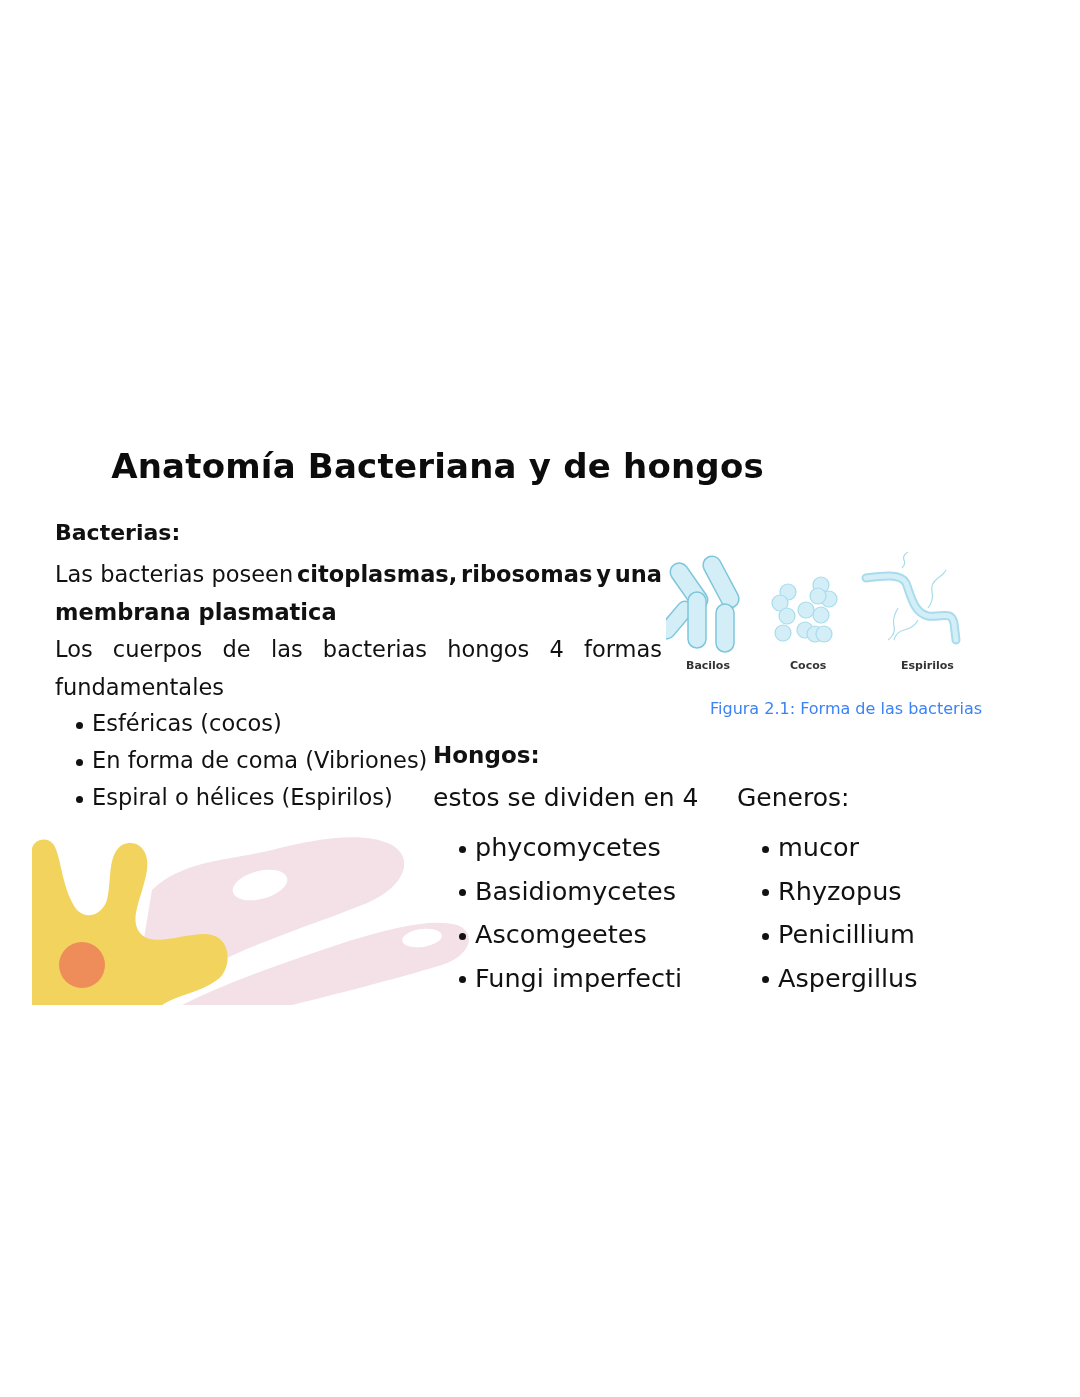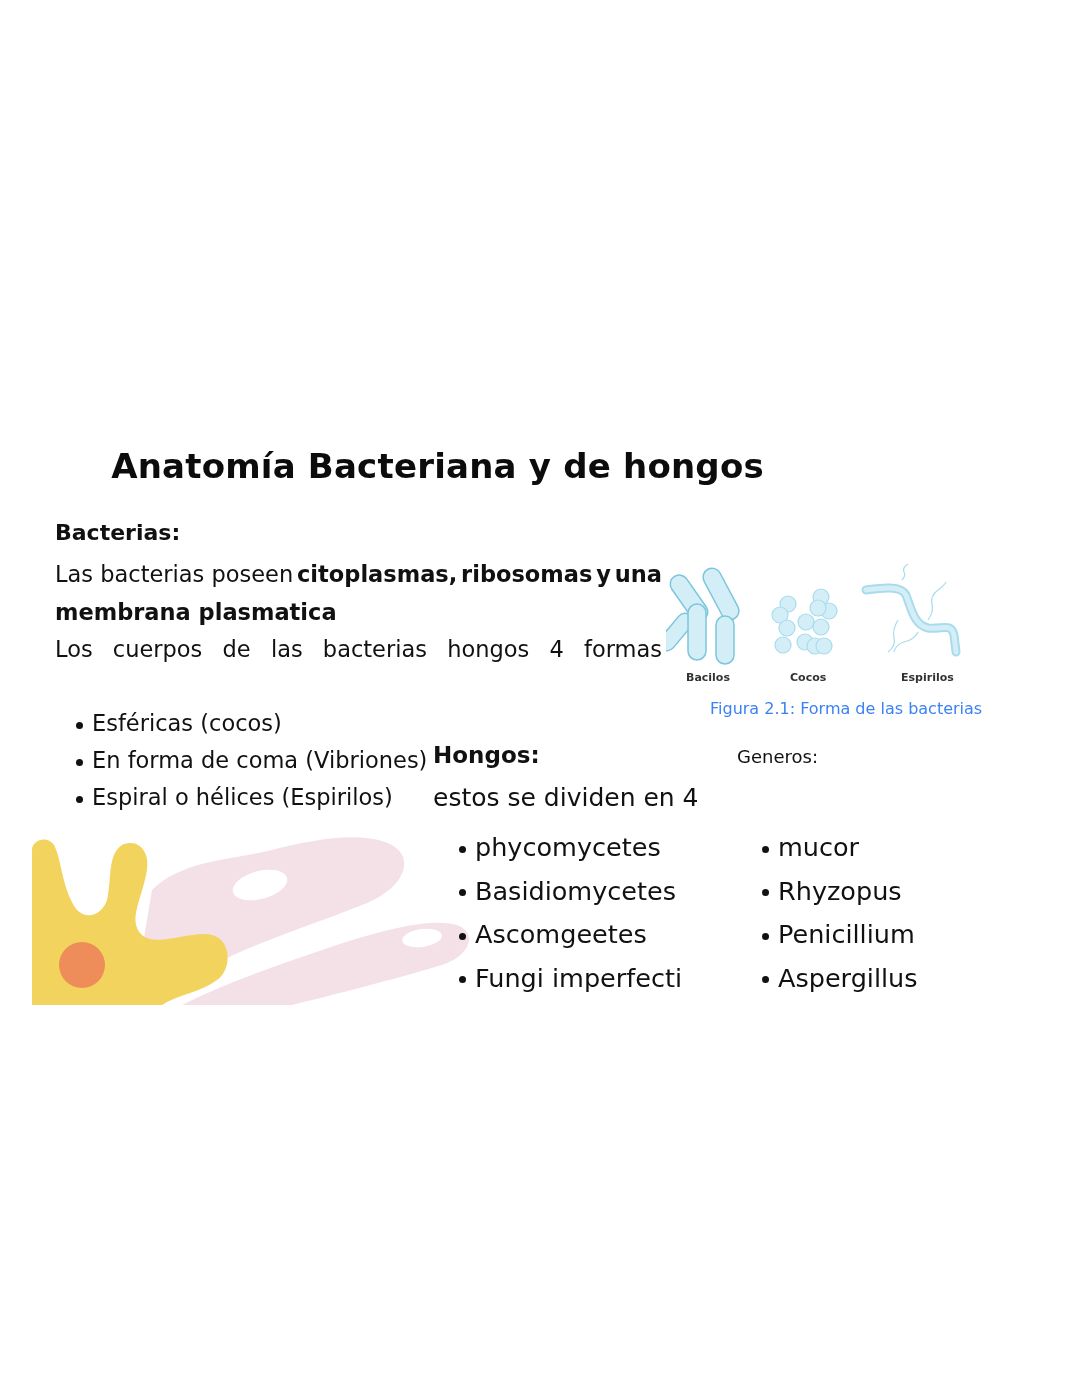--- a/index.html
+++ b/index.html
@@ -16,26 +16,26 @@
   .para b { font-weight:bold; }
   .para .l1 { display:flex; justify-content:space-between; width:607px; }
   .para .l3 { display:flex; justify-content:space-between; width:607px; }
   ul.bl { list-style:none; margin:0; padding:0; }
   ul.bl li { position:relative; padding-left:18px; }
   ul.bl li::before { content:""; position:absolute; left:2px; top:50%; width:7px; height:7px;
                      border-radius:50%; background:#111; transform:translateY(-30%); }
   .shapes { left:74px; top:705px; font-size:22.5px; line-height:37px; }
   .h-head { left:433px; top:742px; font-size:23px; font-weight:bold; }
   .h-sub { left:433px; top:783px; font-size:25px; }
-  .g-head { left:737px; top:746px; font-size:18px; }
+  .g-head { left:737px; top:783px; font-size:25px; }
   .h-list { left:457px; top:826px; font-size:25.5px; line-height:43.5px; }
   .g-list { left:760px; top:826px; font-size:25.5px; line-height:43.5px; }
   .h-list li, .g-list li { padding-left:21px; }
   .h-list li::before, .g-list li::before { width:8px; height:8px; }
-  .fig { left:666px; top:560px; width:300px; height:130px;text-align:right; }
+  .fig { left:666px; top:548px; width:300px; height:130px;text-align:right; }
   .fig-label { position:absolute; top:111px; font-size:11px; font-weight:bold; color:#333; }
   .caption { left:710px; top:699px; font-size:16px; color:#3b82f6; }
 </style>
 </head>
 <body>
 
 <div class="slide">
   <svg class="deco" viewBox="0 0 1016 585">
 
     <path d="M120 470 C 150 440, 200 440, 240 430 C 280 420, 330 410, 360 425 C 385 440, 370 470, 330 485 C 280 505, 230 520, 180 545 C 150 560, 120 560, 110 530 Z" fill="#f3e1e7"></path>
@@ -65,20 +65,21 @@
   <div class="l3">
     <span>Los</span>
     <span>cuerpos</span>
     <span>de</span>
     <span>las</span>
     <span>bacterias</span>
     <span>hongos</span>
     <span>4</span>
     <span>formas</span>
   </div>
+  <div>fundamentales</div>
 </div>
 
 <ul class="abs bl shapes">
   <li>Esféricas (cocos)</li>
   <li>En forma de coma (Vibriones)</li>
   <li>Espiral o hélices (Espirilos)</li>
 </ul>
 
 <div class="abs fig">
   <svg width="300" height="110" viewBox="0 0 300 110">

